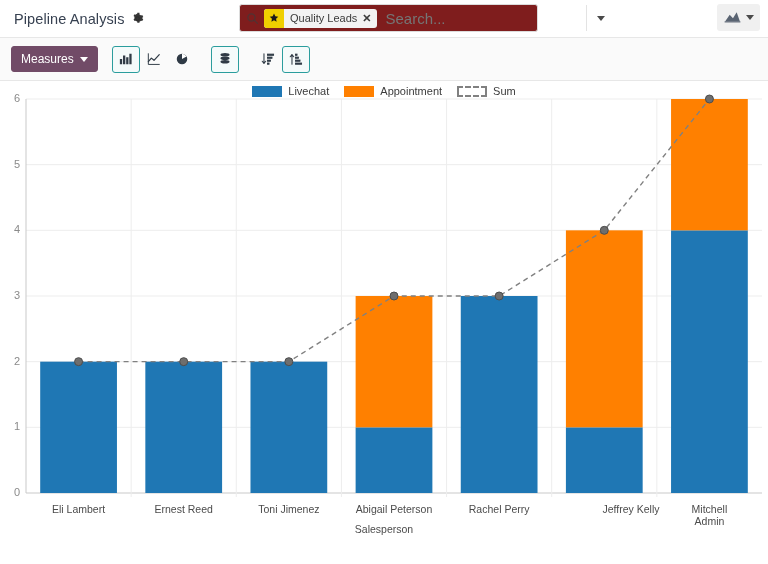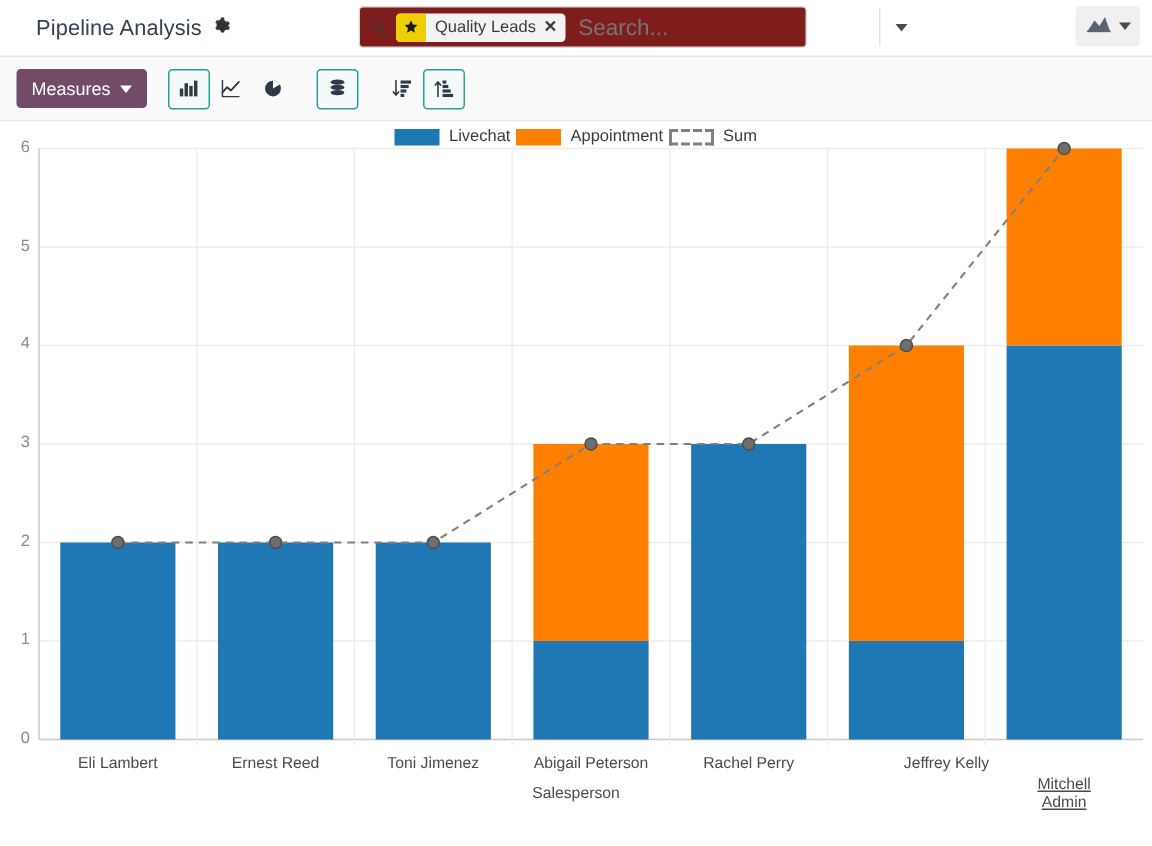--- a/index.html
+++ b/index.html
@@ -15,21 +15,21 @@
   
   .cp-top {
     position: relative;
     height: 38px;
     background: #ffffff;
     border-bottom: 1px solid #e7e7e7;
     display: flex; align-items: center;
   }
   .breadcrumb {
     display: flex; align-items: baseline; gap: 6px;
-    padding-left: 24px;
+    padding-left: 14px;
   }
   .breadcrumb .title {
     font-size: 14.5px; color: #374151; letter-spacing: .1px;
   }
   .gear-ico { width: 13px; height: 13px; display:inline-block; position: relative; top: 1px; }
 
   .searchview {
     position: absolute; left: 239px; top: 4px;
     width: 299px; height: 28px;
     background: #7f1d1d;
@@ -99,21 +99,21 @@
     border: 1px solid transparent; background: transparent;
     display:flex; align-items:center; justify-content:center; cursor:pointer;
   }
   .ibtn.active { border-color: #2a9d9d; background: #f4fafa; }
   .sep { width: 7px; }
 
   
   .chart-wrap { position: relative; width: 768px; height: 481px; background:#fff; }
   .legend {
     position: absolute; left: 0; top: 4px; width: 768px;
-    display: flex; align-items: center; justify-content: center; gap: 4px;
+    display: flex; align-items: center; justify-content: center; gap: 15px;
     font-size: 11px; color: #3b3b3b;
   }
   .lg-item { display:flex; align-items:center; gap: 6px; }
   .lg-swatch { width: 30px; height: 11px; display:inline-block; }
   .lg-swatch.dashed {
     background: #fff;
     border: 2px dashed #9a9a9a;
     height: 11px;
   }
   .plot { position: absolute; left: 0; top: 0; width: 768px; height: 481px; }
@@ -265,21 +265,21 @@
         <div class="ylabel" style="top: 215px;">3</div>
         <div class="ylabel" style="top: 149.333px;">4</div>
         <div class="ylabel" style="top: 83.6667px;">5</div>
         <div class="ylabel" style="top: 18px;">6</div>
         <div class="xlabel" style="left: 78.5714px; top: 422px;">Eli Lambert</div>
         <div class="xlabel" style="left: 183.714px; top: 422px;">Ernest Reed</div>
         <div class="xlabel" style="left: 288.857px; top: 422px;">Toni Jimenez</div>
         <div class="xlabel" style="left: 394px; top: 422px;">Abigail Peterson</div>
         <div class="xlabel" style="left: 499.143px; top: 422px;">Rachel Perry</div>
         <div class="xlabel" style="left: 631px; top: 422px;">Jeffrey Kelly</div>
-        <div class="xlabel" style="left: 709.429px; top: 436px; text-decoration: underline;">Mitchell Admin</div>
+        <div class="xlabel" style="left: 709.429px; top: 422px;">Mitchell Admin</div>
         <svg width="768" height="481" style="position: absolute; left: 0px; top: 0px;">
           <line x1="26" x2="762" y1="412" y2="412" stroke="#c9c9c9" stroke-width="1"></line>
           <line x1="26" x2="762" y1="346.33333333333337" y2="346.33333333333337" stroke="#ededed" stroke-width="1"></line>
           <line x1="26" x2="762" y1="280.6666666666667" y2="280.6666666666667" stroke="#ededed" stroke-width="1"></line>
           <line x1="26" x2="762" y1="215" y2="215" stroke="#ededed" stroke-width="1"></line>
           <line x1="26" x2="762" y1="149.33333333333337" y2="149.33333333333337" stroke="#ededed" stroke-width="1"></line>
           <line x1="26" x2="762" y1="83.66666666666663" y2="83.66666666666663" stroke="#ededed" stroke-width="1"></line>
           <line x1="26" x2="762" y1="18" y2="18" stroke="#ededed" stroke-width="1"></line>
           <line x1="26" x2="26" y1="18" y2="412" stroke="#c9c9c9" stroke-width="1"></line>
           <rect x="40.19428571428571" y="280.6666666666667" width="76.75428571428571" height="131.33333333333331" fill="#1f77b4"></rect>

